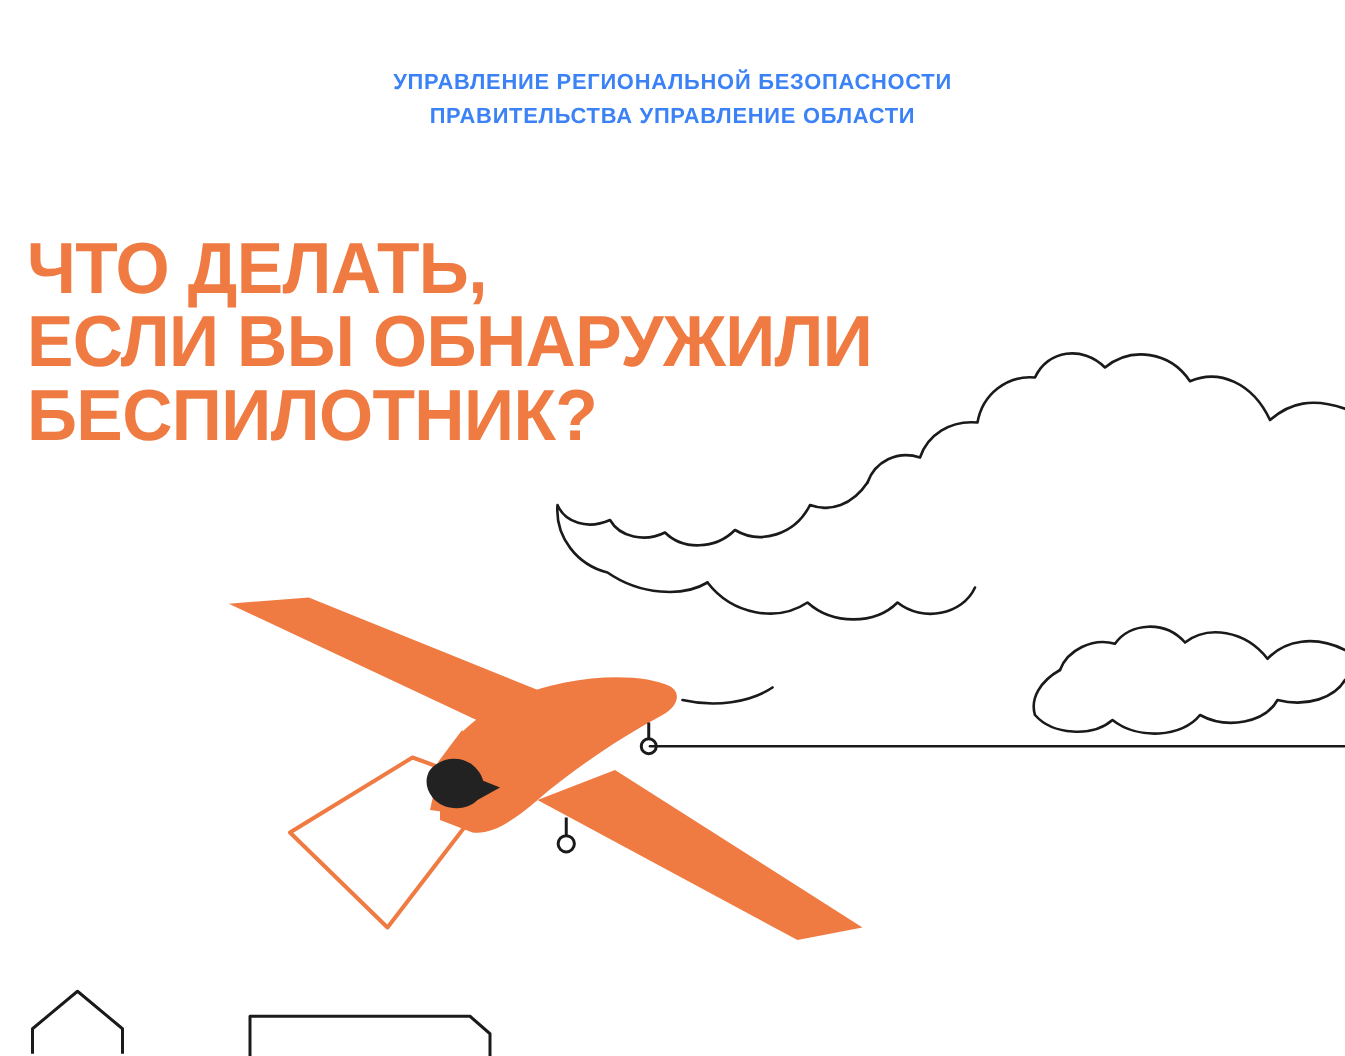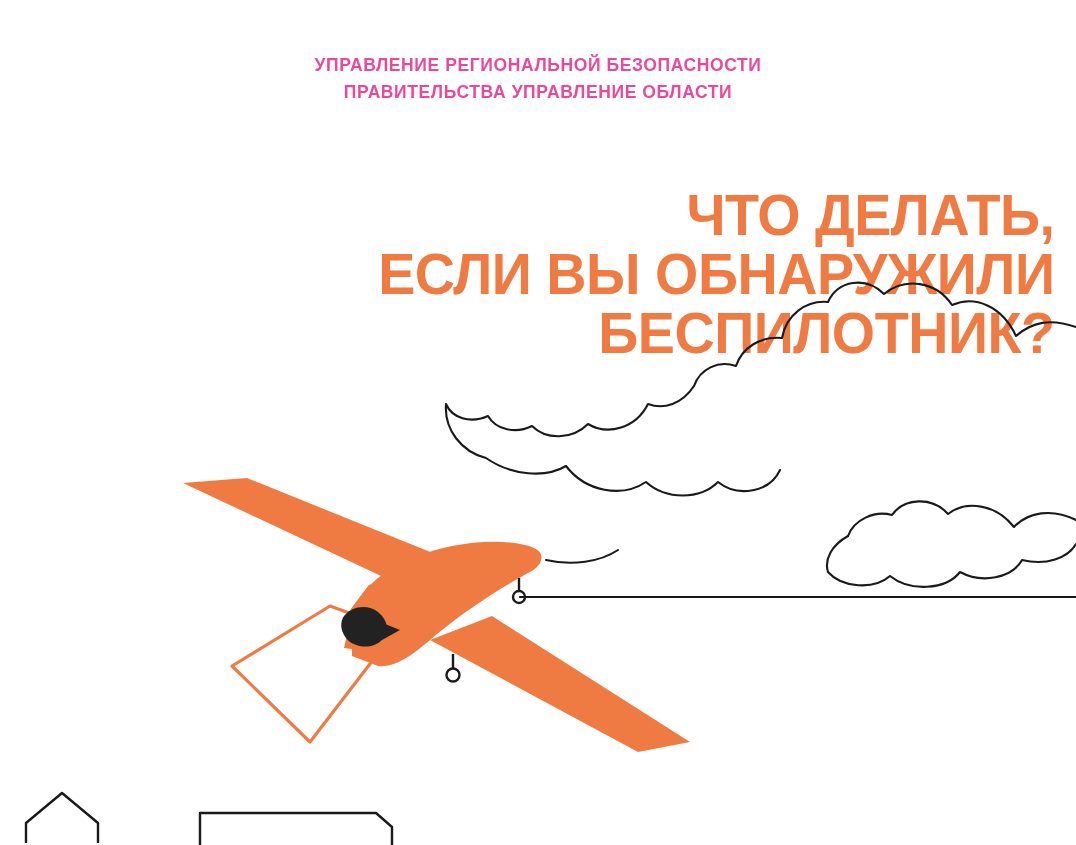--- a/index.html
+++ b/index.html
@@ -22,38 +22,38 @@
     background: #ffffff;
   }
 
   
   .org-header {
     position: absolute;
     top: 52px;
     left: 0;
     right: 0;
     text-align: center;
-    color: #ec4899;
+    color: #3b82f6;
     font-size: 17.5px;
     font-weight: bold;
     letter-spacing: 0.6px;
     line-height: 1.55;
   }
   .org-header .line {
     display: block;
     white-space: nowrap;
   }
 
   
   .title-block {
     position: absolute;
     top: 185px;
     left: 0;
     right: 0;
-    text-align: right;
+    text-align: left;
     color: #ef7b42;
     font-weight: bold;
     font-size: 59px;
     line-height: 1.02;
     letter-spacing: -0.5px;
     font-stretch: condensed;
   }
   .title-block .tline {
     display: block;
     white-space: nowrap;

